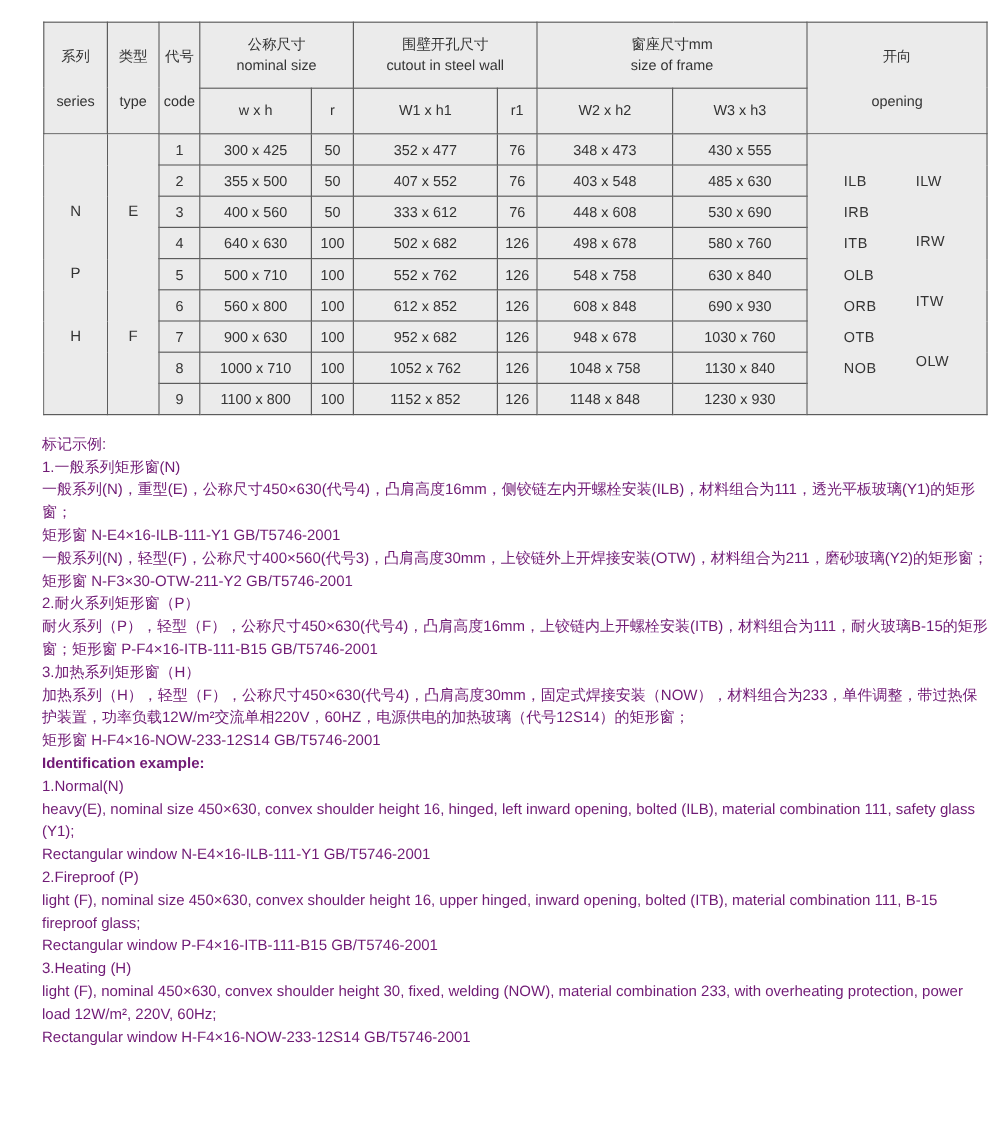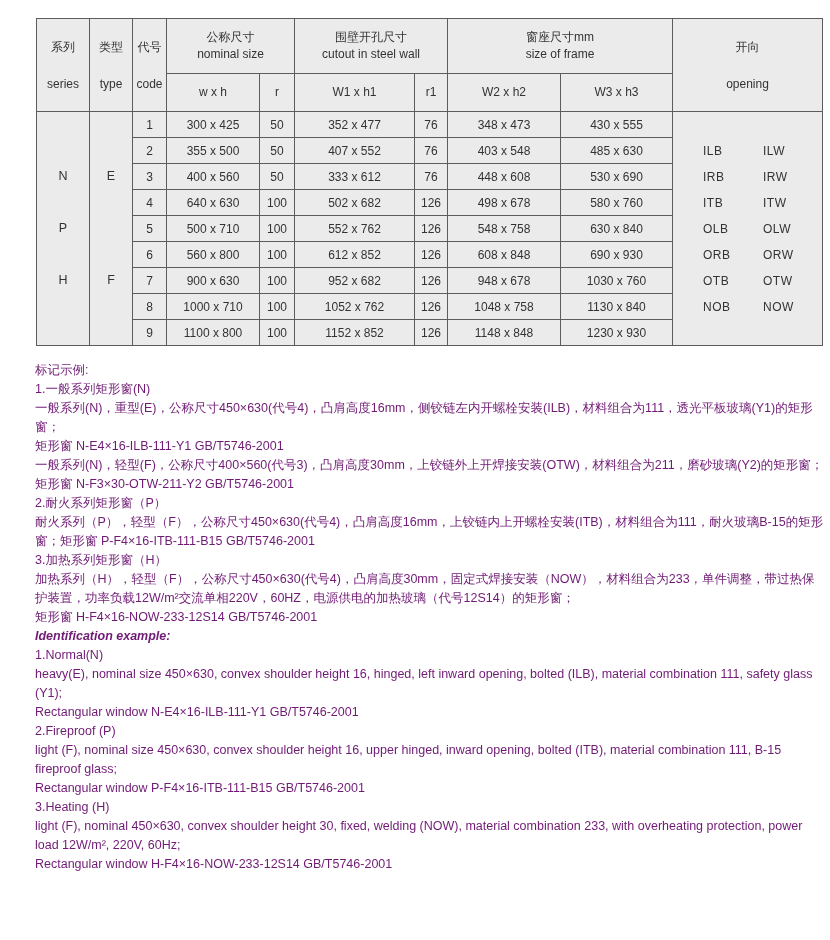--- a/index.html
+++ b/index.html
@@ -48,32 +48,32 @@
   .pos-c { top: 161px; }
 
   td.opening-cell { position: relative; }
   .op-col {
     position: absolute; top: 26px; height: 182px;
     display: flex; flex-direction: column;
     text-align: left;
   }
   .op-col div { height: 26px; line-height: 26px; font-size: 12px; letter-spacing: 0.5px; }
   .op-col.left  { left: 30px; }
-  .op-col.right { left: 90px; }
+  .op-col.right { left: 90px; gap: 24px; }
 
   
   .notes {
     position: absolute; top: 361px; left: 21px;
     width: 792px;
     font-size: 12.5px;
     line-height: 19px;
     color: #701a75;
   }
   .notes p { margin: 0; }
-  .notes p.bold { font-weight: bold; font-style: italic; }
+  .notes p.bold { font-weight: bold; }
 </style>
 </head>
 <body>
 
 <div class="page">
 
   <table class="spec">
     <colgroup>
       <col style="width:53px">
         <col style="width:43px">

